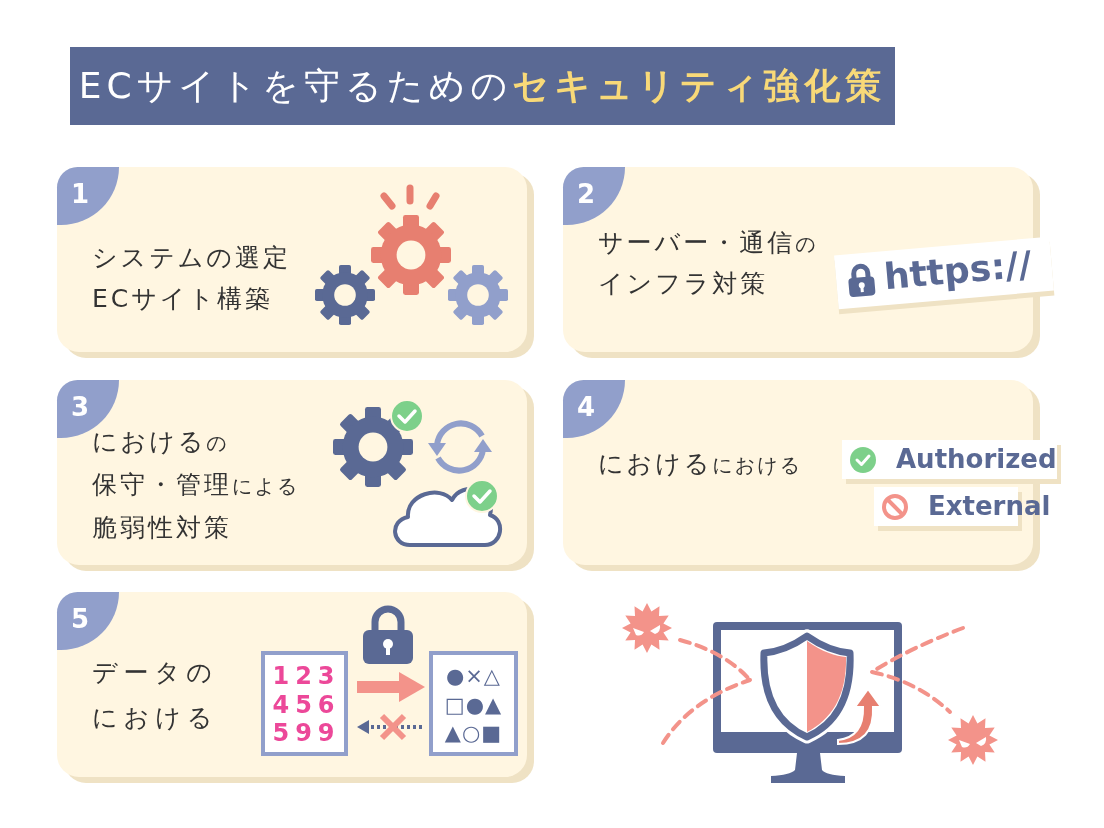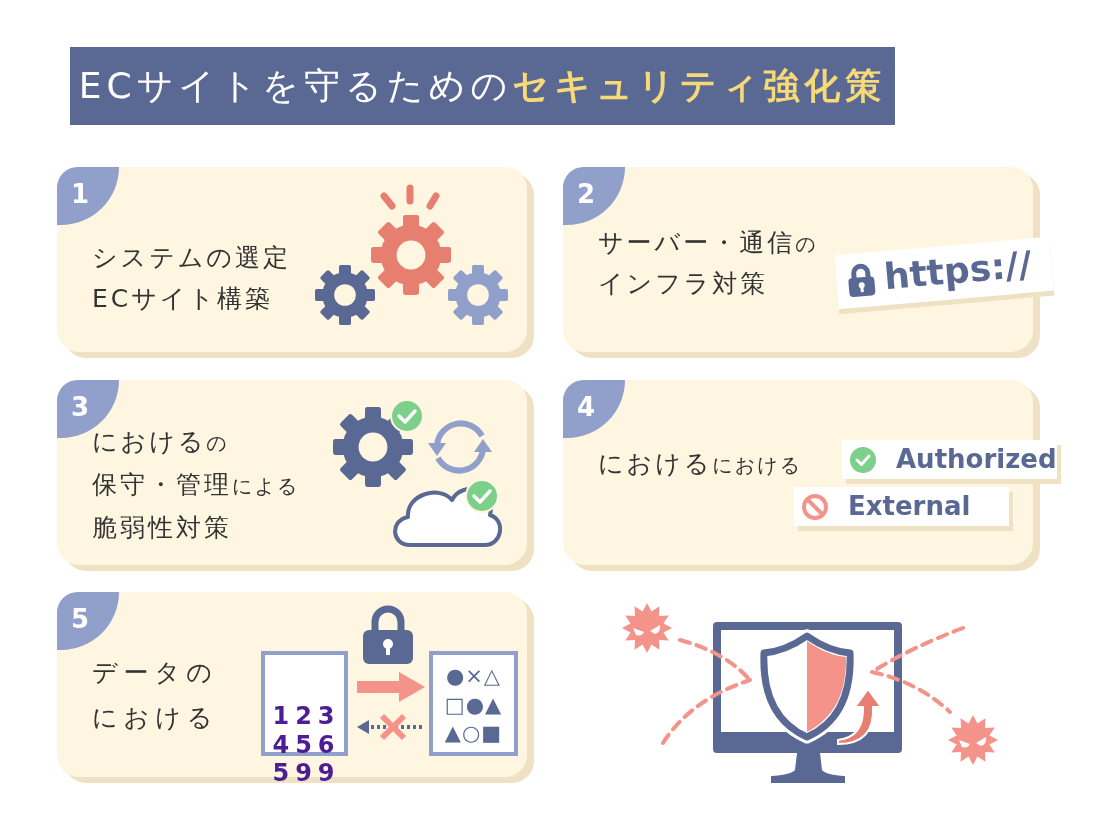--- a/index.html
+++ b/index.html
@@ -8,21 +8,21 @@
   .header .t-white{color:#ffffff;font-size:36px;letter-spacing:5px;font-weight:500;}
   .header .t-yellow{color:#f8d978;font-size:36px;letter-spacing:5px;font-weight:bold;}
   .card{position:absolute;width:470px;height:185px;background:#fff6e1;border-radius:22px;box-shadow:7px 6px 0 #efe2c4;overflow:visible;}
   .tab{position:absolute;left:0;top:0;width:62px;height:58px;background:#919fcb;border-radius:22px 0 62px 0;}
   .tab span{position:absolute;left:14px;top:12px;color:#ffffff;font-weight:bold;font-size:26px;line-height:30px;}
   .card-text{position:absolute;left:35px;font-size:25px;letter-spacing:3px;color:#333333;white-space:nowrap;}
   .card-text .line{display:block;}
   .card-text .sm{font-size:20px;letter-spacing:2px;}
   .illus{position:absolute;left:0;top:0;width:1104px;height:828px;pointer-events:none;}
   .overlay-text{position:absolute;white-space:nowrap;}
-  .digits{font-size:24px;font-weight:bold;color:#4c1d95;letter-spacing:6px;text-align:center;width:83px;line-height:28.5px;margin-top:40px;}
+  .digits{font-size:24px;font-weight:bold;color:#ec4899;letter-spacing:6px;text-align:center;width:83px;line-height:28.5px;}
   .symbols{font-size:21px;color:#5a6994;text-align:center;width:85px;line-height:28.5px;letter-spacing:1px;}
   .https-badge{position:absolute;left:836px;top:246px;width:216px;height:54px;background:#ffffff;transform:rotate(-5deg);box-shadow:0 5px 0 #efe2c4;}
   .https-badge svg{position:absolute;left:10px;top:10px;}
   .https-badge span{position:absolute;left:48px;top:5px;font-size:36px;font-weight:bold;color:#5a6994;line-height:42px;}
   .perm-badge{position:absolute;height:39px;background:#ffffff;box-shadow:4px 5px 0 #efe2c4;}
   .perm-badge svg{position:absolute;left:7px;top:6px;}
   .perm-badge span{position:absolute;left:48px;top:3px;font-size:26px;font-weight:bold;color:#5a6994;line-height:32px;margin-left:6px;}
 </style>
 </head>
 <body>
@@ -192,19 +192,19 @@
   <span>https://</span>
 </div>
 
 <div class="perm-badge" style="left:842px;top:440px;width:215px;">
   <svg width="28" height="28" viewBox="0 0 28 28">
     <circle cx="14" cy="14" r="13" fill="#7dd08a"></circle>
     <path d="M 8 14 L 12.5 18.5 L 20 10" fill="none" stroke="#ffffff" stroke-width="3" stroke-linecap="round" stroke-linejoin="round"></path>
   </svg>
   <span>Authorized</span>
 </div>
-<div class="perm-badge" style="left:794px;top:487px;width:215px;">
+<div class="perm-badge" style="left:874px;top:487px;width:144px;">
   <svg width="28" height="28" viewBox="0 0 28 28">
     <circle cx="14" cy="14" r="11" fill="none" stroke="#f3938a" stroke-width="4"></circle>
     <line x1="6.5" y1="6.5" x2="21.5" y2="21.5" stroke="#f3938a" stroke-width="4"></line>
   </svg>
   <span>External</span>
 </div>
 
 </body></html>

